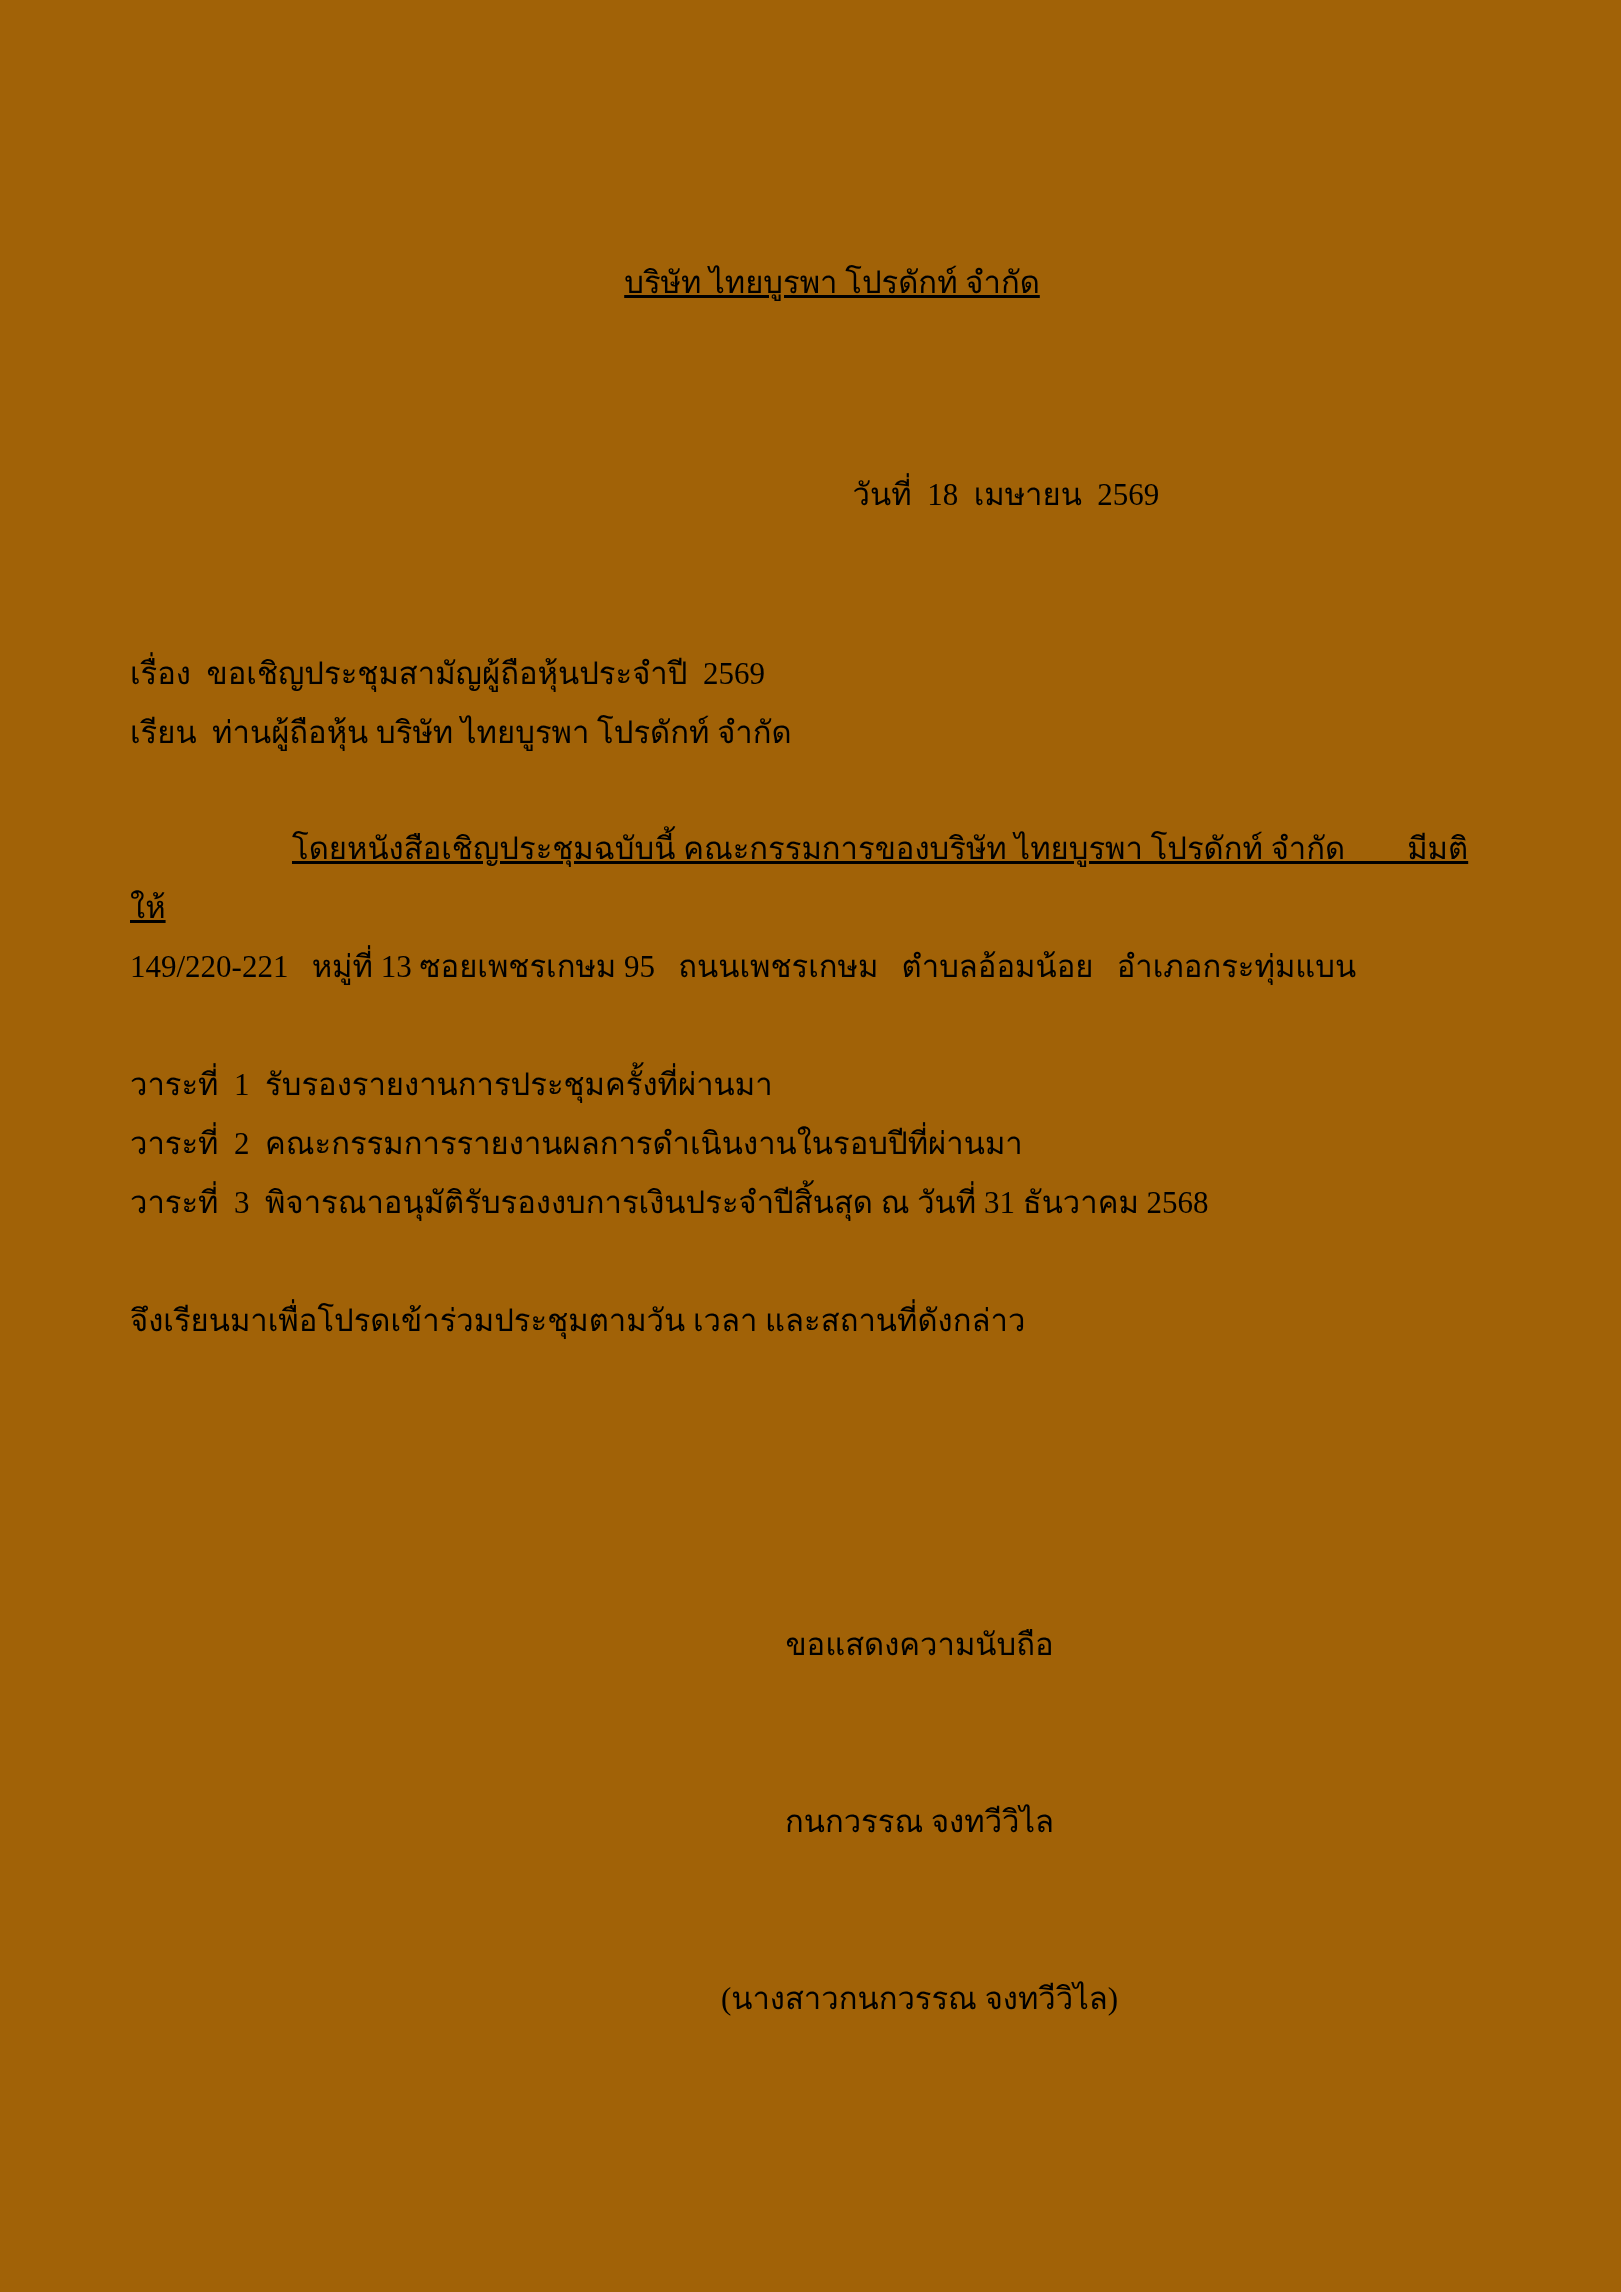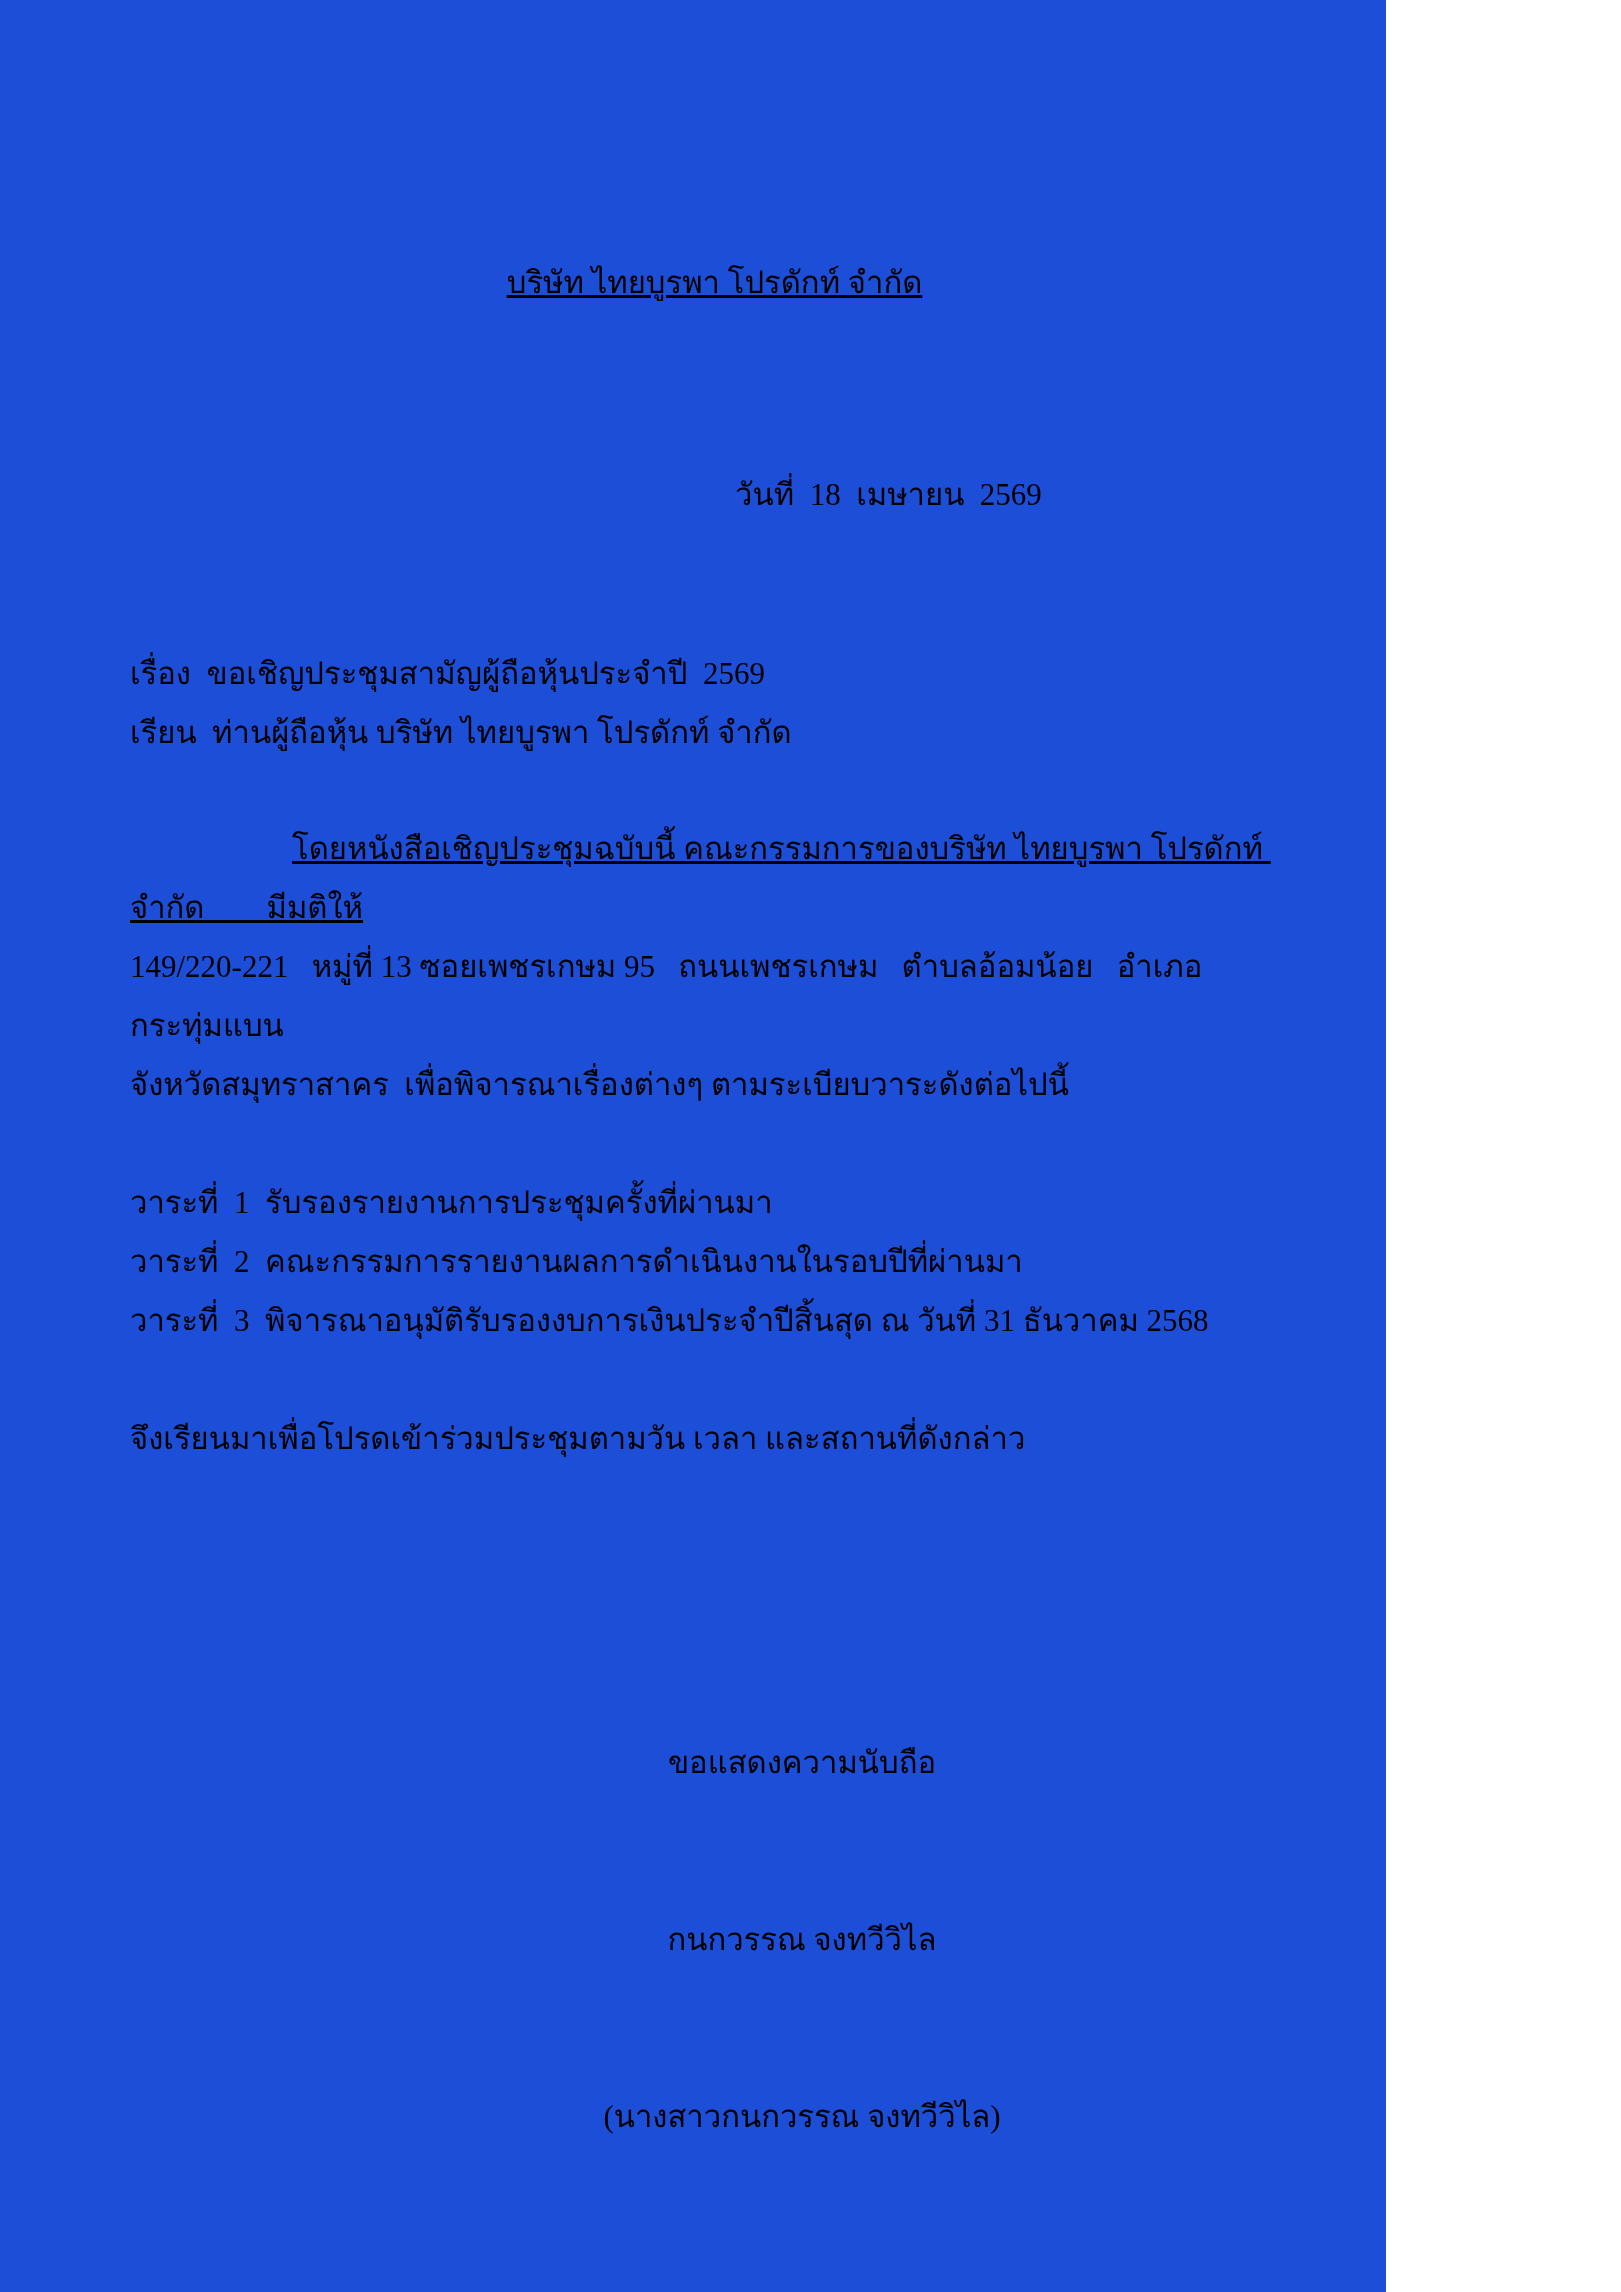--- a/index.html
+++ b/index.html
@@ -2,23 +2,23 @@
 <html><head>
 <meta charset="utf-8">
 <style>
   html, body {
     margin: 0;
     padding: 0;
     background: #ffffff;
   }
   .page {
     position: relative;
-    width: 1386px;
+    width: 1621px;
     height: 2293px;
-    background: #1d4ed8;
+    background: #a16207;
     color: #000000;
     font-family: "Liberation Serif", "DejaVu Serif", serif;
     font-size: 31px;
     line-height: 59px;
     box-sizing: border-box;
     padding: 194px 118px 0 130px;
     overflow: hidden;
   }
   .line {
     white-space: pre-wrap;
@@ -76,21 +76,20 @@
     <span class="date-shift">วันที่  18  เมษายน  2569</span>
   </div>
 
   <div class="line subject-row">เรื่อง  ขอเชิญประชุมสามัญผู้ถือหุ้นประจำปี  2569</div>
 
   <div class="line">เรียน  ท่านผู้ถือหุ้น บริษัท ไทยบูรพา โปรดักท์ จำกัด</div>
 
   <div class="body-block">
     <div class="line first-line-indent">โดยหนังสือเชิญประชุมฉบับนี้ คณะกรรมการของบริษัท ไทยบูรพา โปรดักท์ จำกัด        มีมติให้</div>
     <div class="line">149/220-221   หมู่ที่ 13 ซอยเพชรเกษม 95   ถนนเพชรเกษม   ตำบลอ้อมน้อย   อำเภอกระทุ่มแบน</div>
-    <div class="line">จังหวัดสมุทราสาคร  เพื่อพิจารณาเรื่องต่างๆ ตามระเบียบวาระดังต่อไปนี้</div>
   </div>
 
   <div class="agenda-block">
     <div class="line">วาระที่  1  รับรองรายงานการประชุมครั้งที่ผ่านมา</div>
     <div class="line">วาระที่  2  คณะกรรมการรายงานผลการดำเนินงานในรอบปีที่ผ่านมา</div>
     <div class="line">วาระที่  3  พิจารณาอนุมัติรับรองงบการเงินประจำปีสิ้นสุด ณ วันที่ 31 ธันวาคม 2568</div>
   </div>
 
   <div class="line closing-row">จึงเรียนมาเพื่อโปรดเข้าร่วมประชุมตามวัน เวลา และสถานที่ดังกล่าว</div>
 

